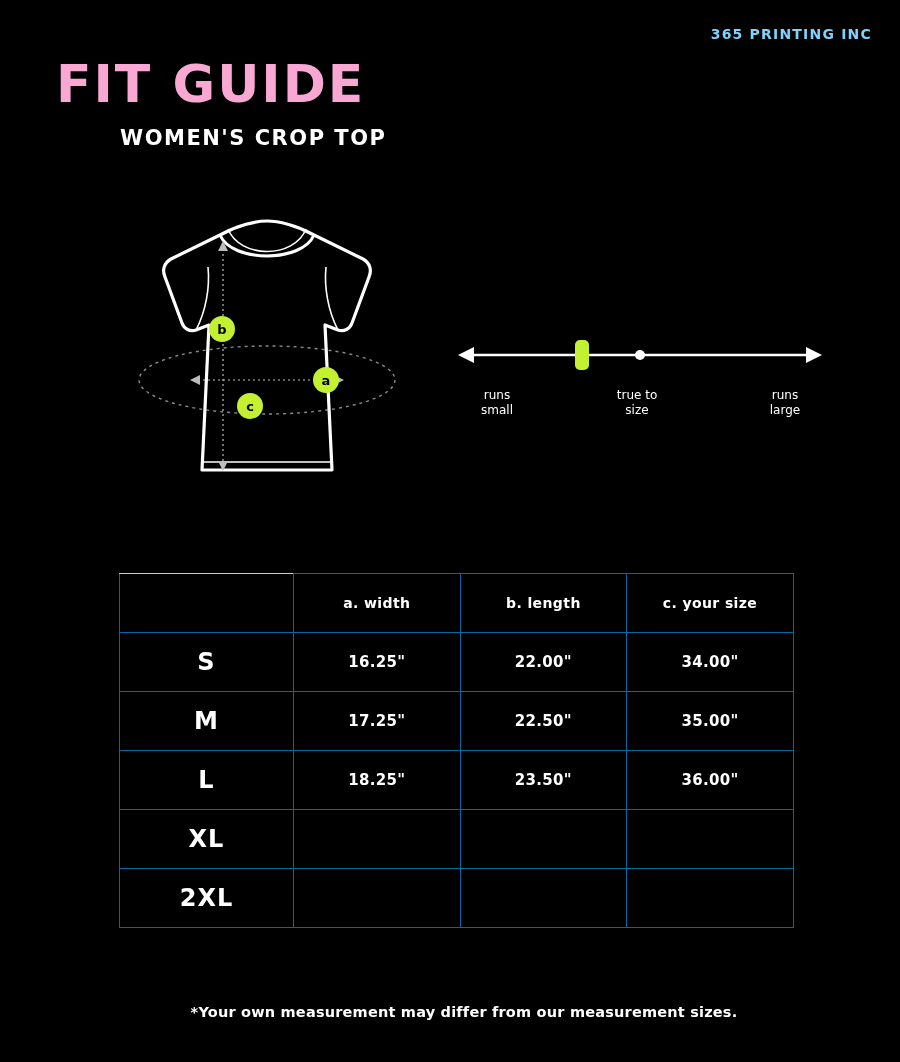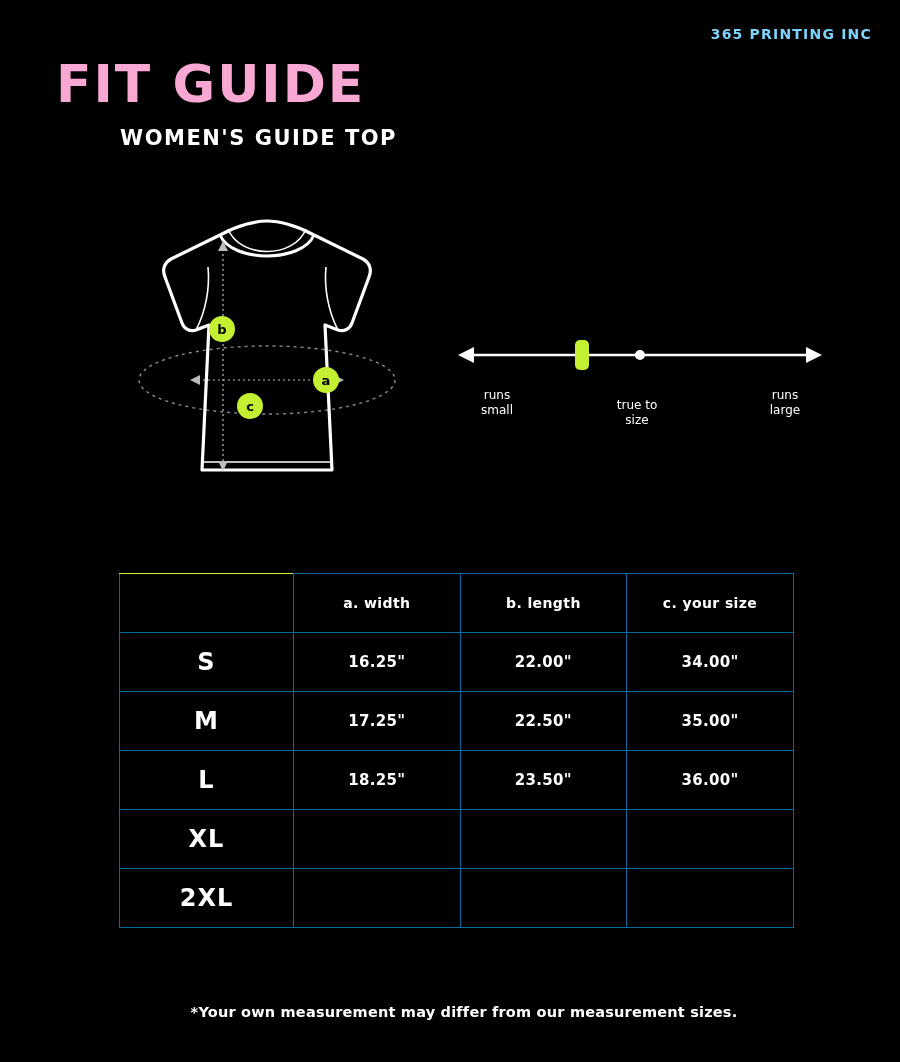--- a/index.html
+++ b/index.html
@@ -92,21 +92,21 @@
     position: absolute;
     text-align: center;
     font-family: "DejaVu Sans", sans-serif;
     font-weight: normal;
     font-size: 12px;
     line-height: 1.25;
     color: #ffffff;
     width: 90px;
   }
   .lbl-small { left: 2px;   top: 63px; }
-  .lbl-true  { left: 142px; top: 63px; margin-top: 10px; }
+  .lbl-true  { left: 142px; top: 63px; }
   .lbl-large { left: 290px; top: 63px; }
 
   
   .table-wrap {
     position: absolute;
     left: 119px;
     top: 573px;
     width: 674px;
   }
   table.size-table {
@@ -158,21 +158,21 @@
   }
 </style>
 </head>
 <body>
 
 <div class="page">
 
   <div class="brand">365 PRINTING INC</div>
 
   <div class="title">FIT GUIDE</div>
-  <div class="subtitle">WOMEN'S GUIDE TOP</div>
+  <div class="subtitle">WOMEN'S CROP TOP</div>
 
   <div class="garment">
     <svg width="320" height="290" viewBox="0 0 320 290">
 
       <ellipse cx="147" cy="165" rx="128" ry="34" fill="none" stroke="#8a8a8a" stroke-width="1.4" stroke-dasharray="3 4"></ellipse>
 
       <path d="M100,20 C118,10 136,6 147,6 C158,6 176,10 194,20
                L243,44 C250,48 252,55 249,62 L232,108
                C230,114 224,117 218,115 L205,110
                L212,255 L82,255 L89,110 L76,115

